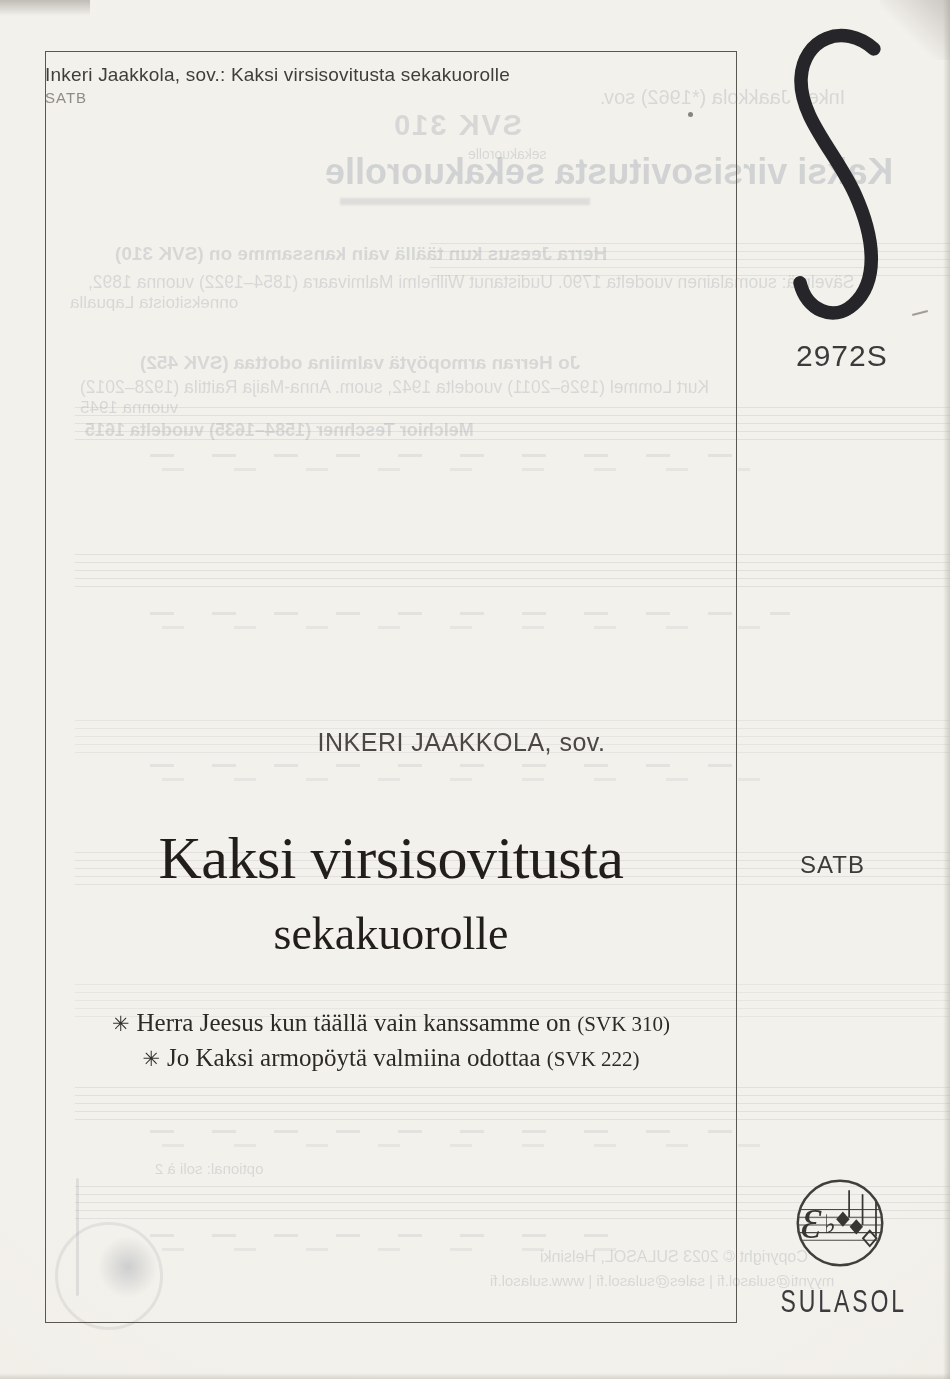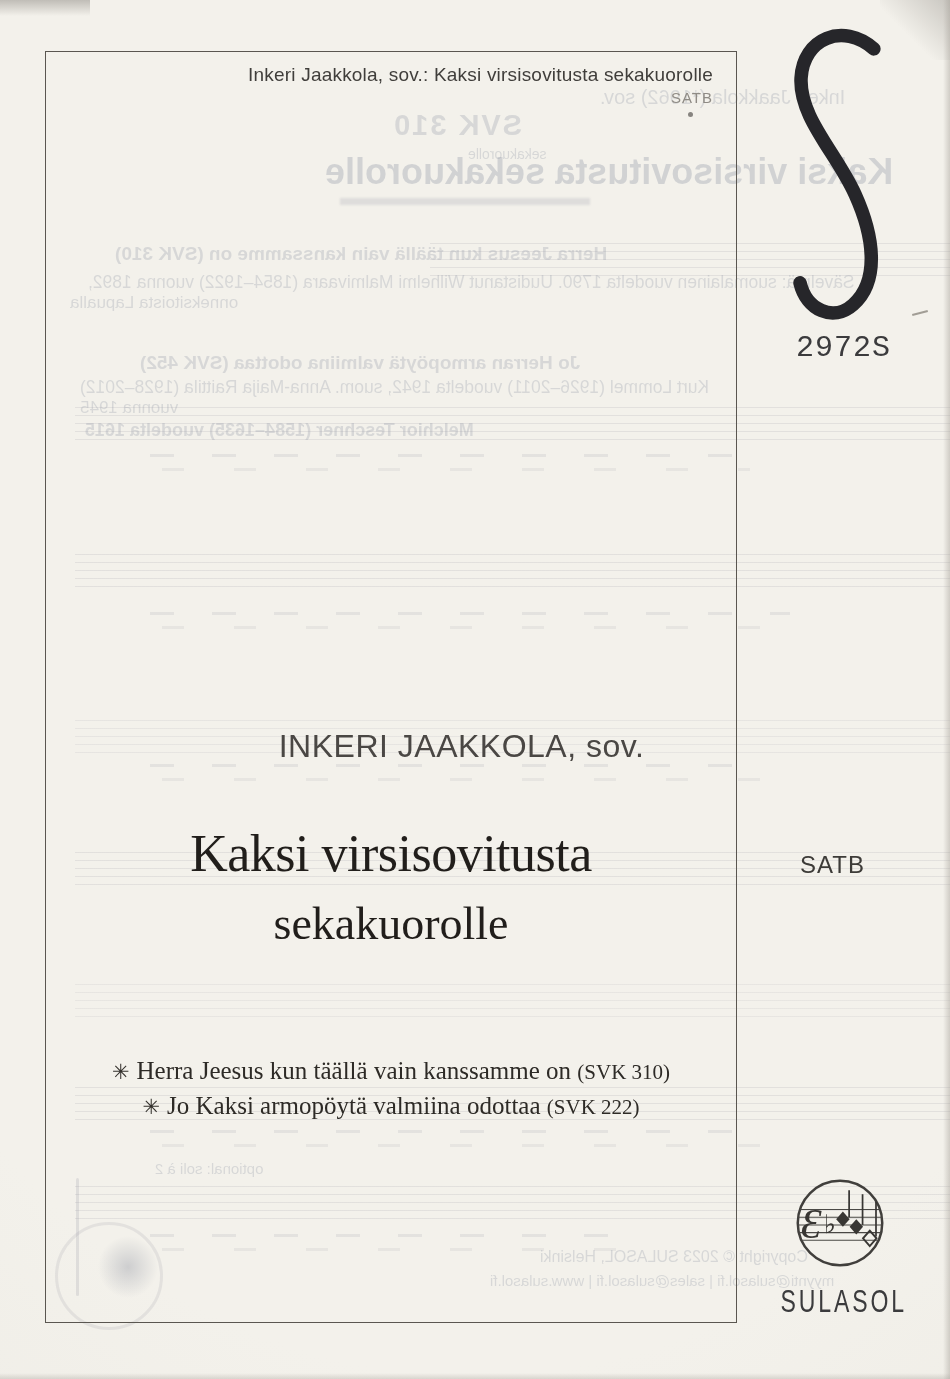--- a/index.html
+++ b/index.html
@@ -7,39 +7,39 @@
     position:relative;width:950px;height:1379px;overflow:hidden;
     background:radial-gradient(130% 105% at 50% 42%, #f3f1eb 55%, #eceae3 92%, #e6e4dd 100%);
     font-family:"Liberation Sans", sans-serif;color:#3f3d3a;
   }
   .sr{position:absolute;width:1px;height:1px;overflow:hidden;clip:rect(0 0 0 0);}
 
   
   .frame{position:absolute;left:45px;top:51px;width:690px;height:1270px;border:1.5px solid #5a5650;}
 
   
-  .hdr{position:absolute;left:45px;top:64px;width:668px;text-align:right;}
+  .hdr{position:absolute;left:45px;top:64px;width:668px;text-align:left;}
   .hdr .l1{font-size:19px;color:#403e3b;letter-spacing:.2px;}
   .hdr .l2{font-size:15px;color:#8f8b85;letter-spacing:1px;margin-top:3px;}
 
   .s-mark{position:absolute;left:778px;top:26px;width:120px;height:312px;}
-  .cat-num{position:absolute;left:796px;top:331px;font-size:30px;color:#3b3b3d;letter-spacing:1px;font-family:Liberation Mono, monospace;}
+  .cat-num{position:absolute;left:796px;top:339px;font-size:30px;color:#3b3b3d;letter-spacing:1px;}
 
   .credit{position:absolute;left:45px;top:728px;width:833px;text-align:center;
-          font-size:32px;color:#4a4744;letter-spacing:.5px;}
+          font-size:25px;color:#4a4744;letter-spacing:.5px;}
 
   .title{position:absolute;left:45px;top:824px;width:692px;text-align:center;
          font-family:"Liberation Serif", serif;color:#211e1b;}
-  .title .t1{font-size:52px;letter-spacing:-.5px;}
+  .title .t1{font-size:60px;letter-spacing:-.5px;}
   .title .t2{font-size:46px;margin-top:14px;}
 
   .voicing{position:absolute;left:800px;top:851px;font-size:24px;color:#3d3b38;letter-spacing:1px;}
 
   .works{position:absolute;left:45px;top:1006px;width:692px;text-align:center;
-         font-family:"Liberation Serif", serif;color:#2d2a26;font-size:25px;line-height:33px;margin-top:48px;}
+         font-family:"Liberation Serif", serif;color:#2d2a26;font-size:25px;line-height:33px;}
   .works .bullet{font-family:"DejaVu Sans", sans-serif;font-size:21px;margin-right:7px;color:#33302c;}
   .works .ref{font-size:21px;}
 
   .sulasol-logo{position:absolute;left:792px;top:1175px;width:96px;height:96px;}
   .sulasol-word{position:absolute;left:778px;top:1283px;width:124px;text-align:center;
                 font-size:24px;letter-spacing:3px;color:#3b3b3d;
                 transform:scale(.96,1.32);transform-origin:center top;}
 
   
   .ghost{position:absolute;color:#989eab;opacity:.30;transform:scaleX(-1);

